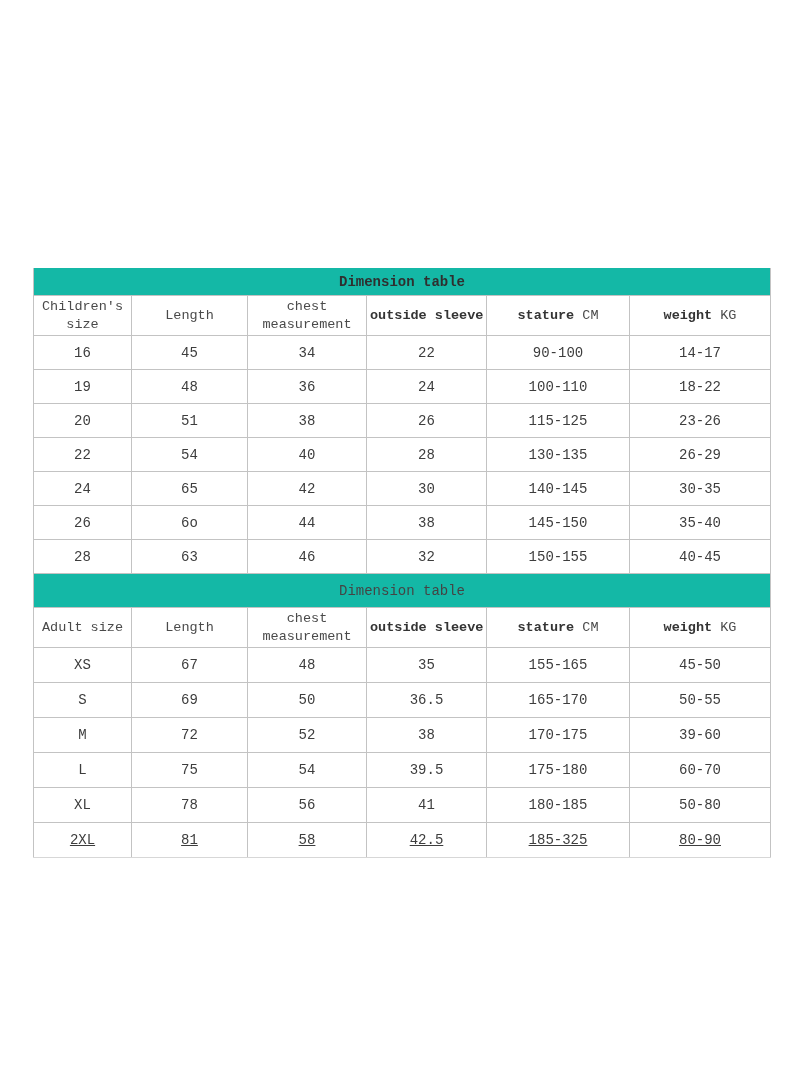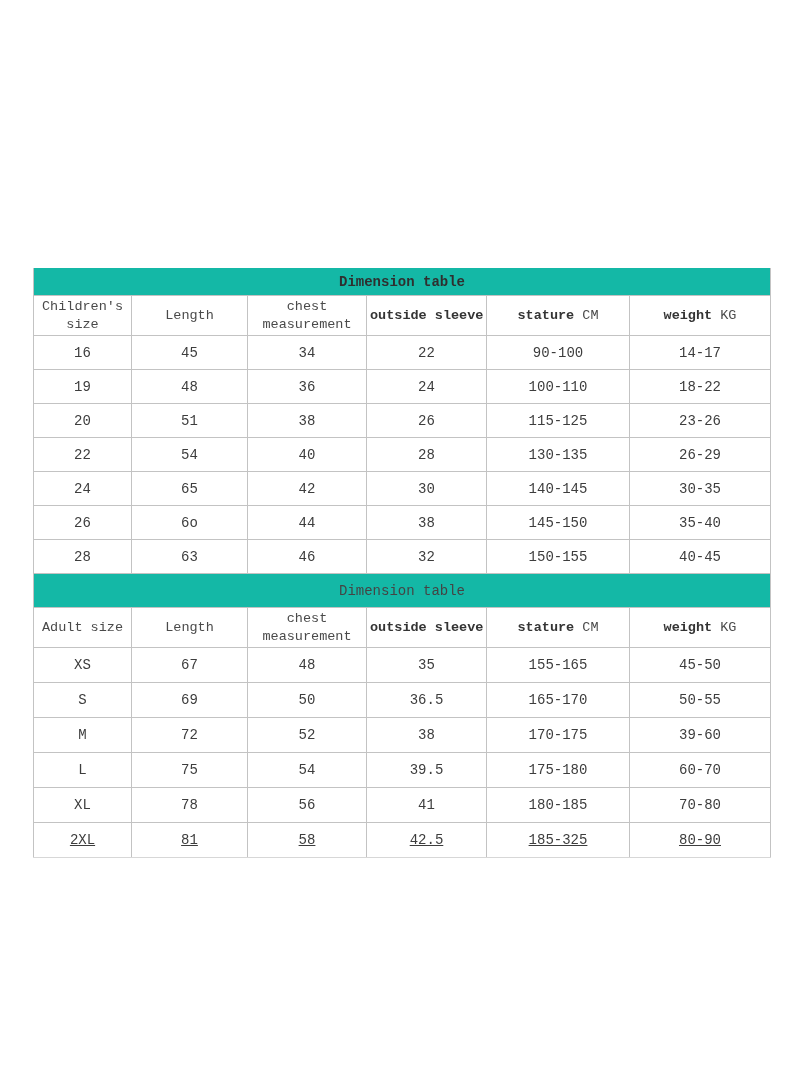--- a/index.html
+++ b/index.html
@@ -206,21 +206,21 @@
             <td class="data-cell">39.5</td>
             <td class="data-cell">175-180</td>
             <td class="data-cell">60-70</td>
           </tr>
           <tr class="data-row data-row-t1">
             <td class="data-cell">XL</td>
             <td class="data-cell">78</td>
             <td class="data-cell">56</td>
             <td class="data-cell">41</td>
             <td class="data-cell">180-185</td>
-            <td class="data-cell">70-80</td>
+            <td class="data-cell">50-80</td>
           </tr>
           <tr class="data-row data-row-t1">
             <td class="data-cell">2XL</td>
             <td class="data-cell">81</td>
             <td class="data-cell">58</td>
             <td class="data-cell">42.5</td>
             <td class="data-cell">185-325</td>
             <td class="data-cell">80-90</td>
           </tr>
         </tbody>

